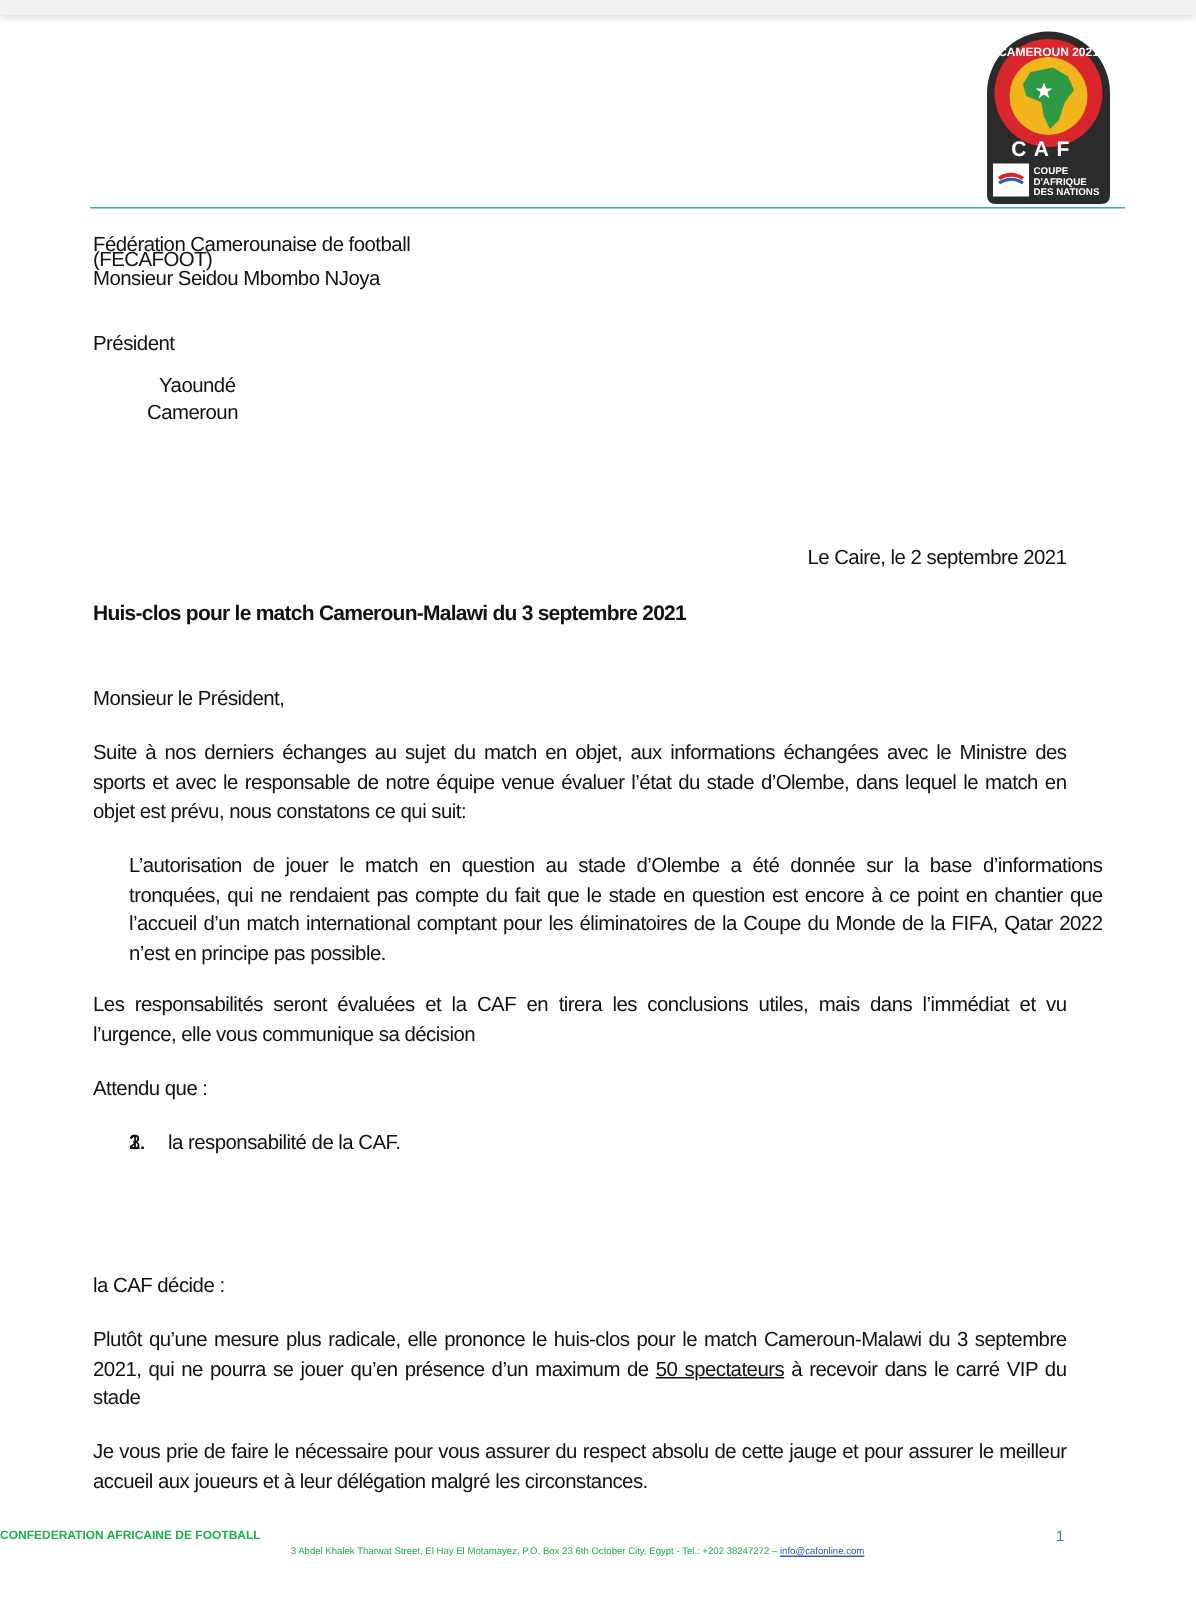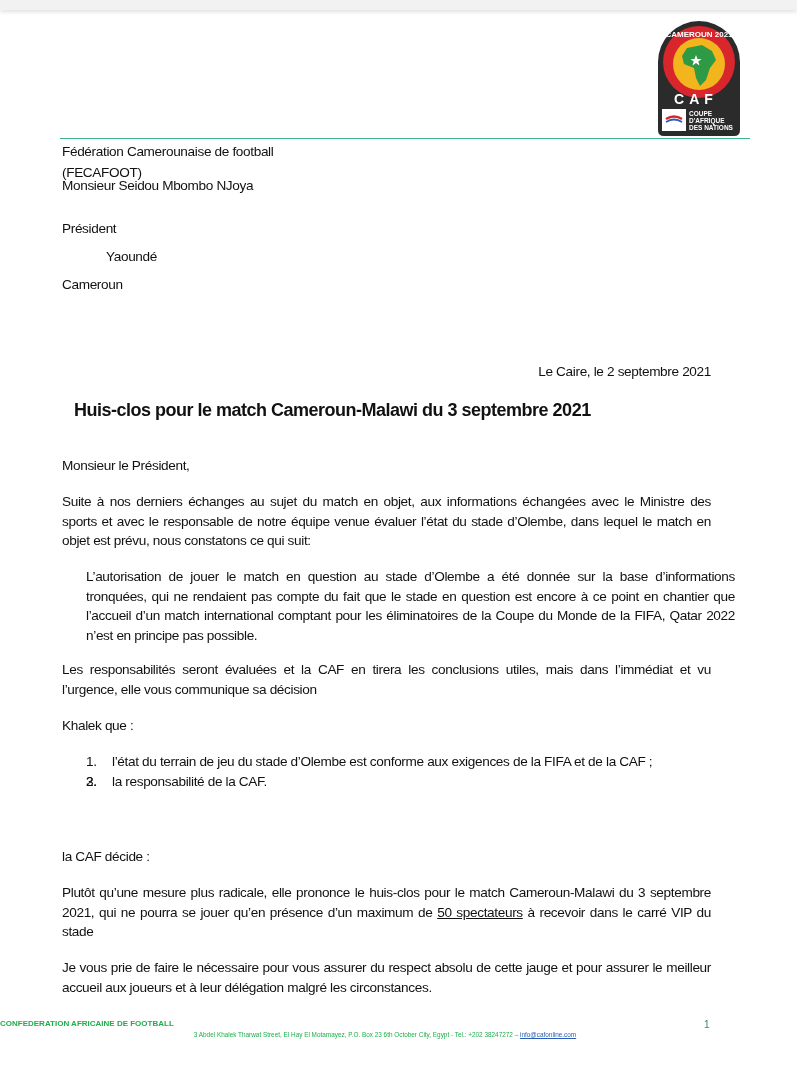--- a/index.html
+++ b/index.html
@@ -17,21 +17,21 @@
     }
     .logo {
       position: absolute; left: 654px; top: 18px; width: 90px; height: 118px;
     }
     .rule {
       position: absolute; left: 60px; top: 138px; width: 690px; height: 0;
       border-top: 1px solid #3cb58a;
     }
     .addr-line { position: absolute; left: 62px; font-size: 13.6px; letter-spacing: -0.35px; }
     .date { position: absolute; right: 86px; top: 364px; font-size: 13.6px; letter-spacing: -0.35px; }
-    .subject { position: absolute; left: 62px; top: 400px; font-weight: bold; font-size: 18px; letter-spacing: -0.5px; margin-left: 12px; }
+    .subject { position: absolute; left: 62px; top: 400px; font-weight: bold; font-size: 14px; letter-spacing: -0.5px; }
     .block { position: absolute; left: 62px; width: 649px; font-size: 13.6px; line-height: 19.5px; letter-spacing: -0.35px; text-align: justify; }
     .list { position: absolute; left: 86px; width: 625px; font-size: 13.6px; line-height: 19.5px; letter-spacing: -0.35px; margin:0; padding:0; list-style:none; }
     .list li { position: relative; padding-left: 26px; }
     .list .num { position: absolute; left: 0; top: 0; }
     u.underline { text-decoration: underline; }
     .footer-title {
       position: absolute; left: 0; width: 747px; top: 1019px; text-align: left;
       color: #1fae4b; font-weight: bold; font-size: 8px; letter-spacing: 0;
     }
     .footer-addr {
@@ -59,41 +59,40 @@
   <rect x="8" y="91" width="24" height="22" fill="#ffffff"></rect>
   <path d="M12 101 Q20 96 28 101" stroke="#d8262c" stroke-width="2.5" fill="none"></path>
   <path d="M12 104 Q20 99 28 104" stroke="#2a5cb8" stroke-width="2" fill="none"></path>
   <text x="35" y="98" font-family="Liberation Sans, sans-serif" font-size="6.5" font-weight="bold" fill="#ffffff">COUPE</text>
   <text x="35" y="105" font-family="Liberation Sans, sans-serif" font-size="6.5" font-weight="bold" fill="#ffffff">D'AFRIQUE</text>
   <text x="35" y="112" font-family="Liberation Sans, sans-serif" font-size="6.5" font-weight="bold" fill="#ffffff">DES NATIONS</text>
 </svg>
 
 <div class="rule"></div>
 
-<div class="addr-line" style="top:144px;">Fédération Camerounaise de football</div>
+<div class="addr-line" style="top:155px;">Fédération Camerounaise de football</div>
 <div class="addr-line" style="top:165px;">(FECAFOOT)</div>
 <div class="addr-line" style="top:178px;">Monsieur Seidou Mbombo NJoya</div>
 <div class="addr-line" style="top:221px;">Président</div>
 <div class="addr-line" style="top:249px;margin-left:44px;">Yaoundé</div>
-<div class="addr-line" style="top:277px;">Cameroun</div>
+<div class="addr-line" style="top:267px;margin-left:36px;">Cameroun</div>
 
 <div class="date">Le Caire, le 2 septembre 2021</div>
 <div class="subject">Huis-clos pour le match Cameroun-Malawi du 3 septembre 2021</div>
 
 <div class="block" style="top:456px;">Monsieur le Président,</div>
 
 <div class="block" style="top:492px;">Suite à nos derniers échanges au sujet du match en objet, aux informations échangées avec le Ministre des sports et avec le responsable de notre équipe venue évaluer l’état du stade d’Olembe, dans lequel le match en objet est prévu, nous constatons ce qui suit:</div>
 <div class="block" style="top:567px;margin-left:24px;">L’autorisation de jouer le match en question au stade d’Olembe a été donnée sur la base d’informations tronquées, qui ne rendaient pas compte du fait que le stade en question est encore à ce point en chantier que l’accueil d’un match international comptant pour les éliminatoires de la Coupe du Monde de la FIFA, Qatar 2022 n’est en principe pas possible.</div>
 <div class="block" style="top:660px;">Les responsabilités seront évaluées et la CAF en tirera les conclusions utiles, mais dans l’immédiat et vu l’urgence, elle vous communique sa décision</div>
-<div class="block" style="top:716px;">Khalek que :</div>
+<div class="block" style="top:716px;">Attendu que :</div>
 
 <ol class="list" style="top:752px;">
   <li>
     <span class="num">1.</span>
-    <span>l’état du terrain de jeu du stade d’Olembe est conforme aux exigences de la FIFA et de la CAF ;</span>
   </li>
   <li>
     <span class="num">2.</span>
   </li>
   <li>
     <span class="num">3.</span>
     <span>la responsabilité de la CAF.</span>
   </li>
 </ol>
 

